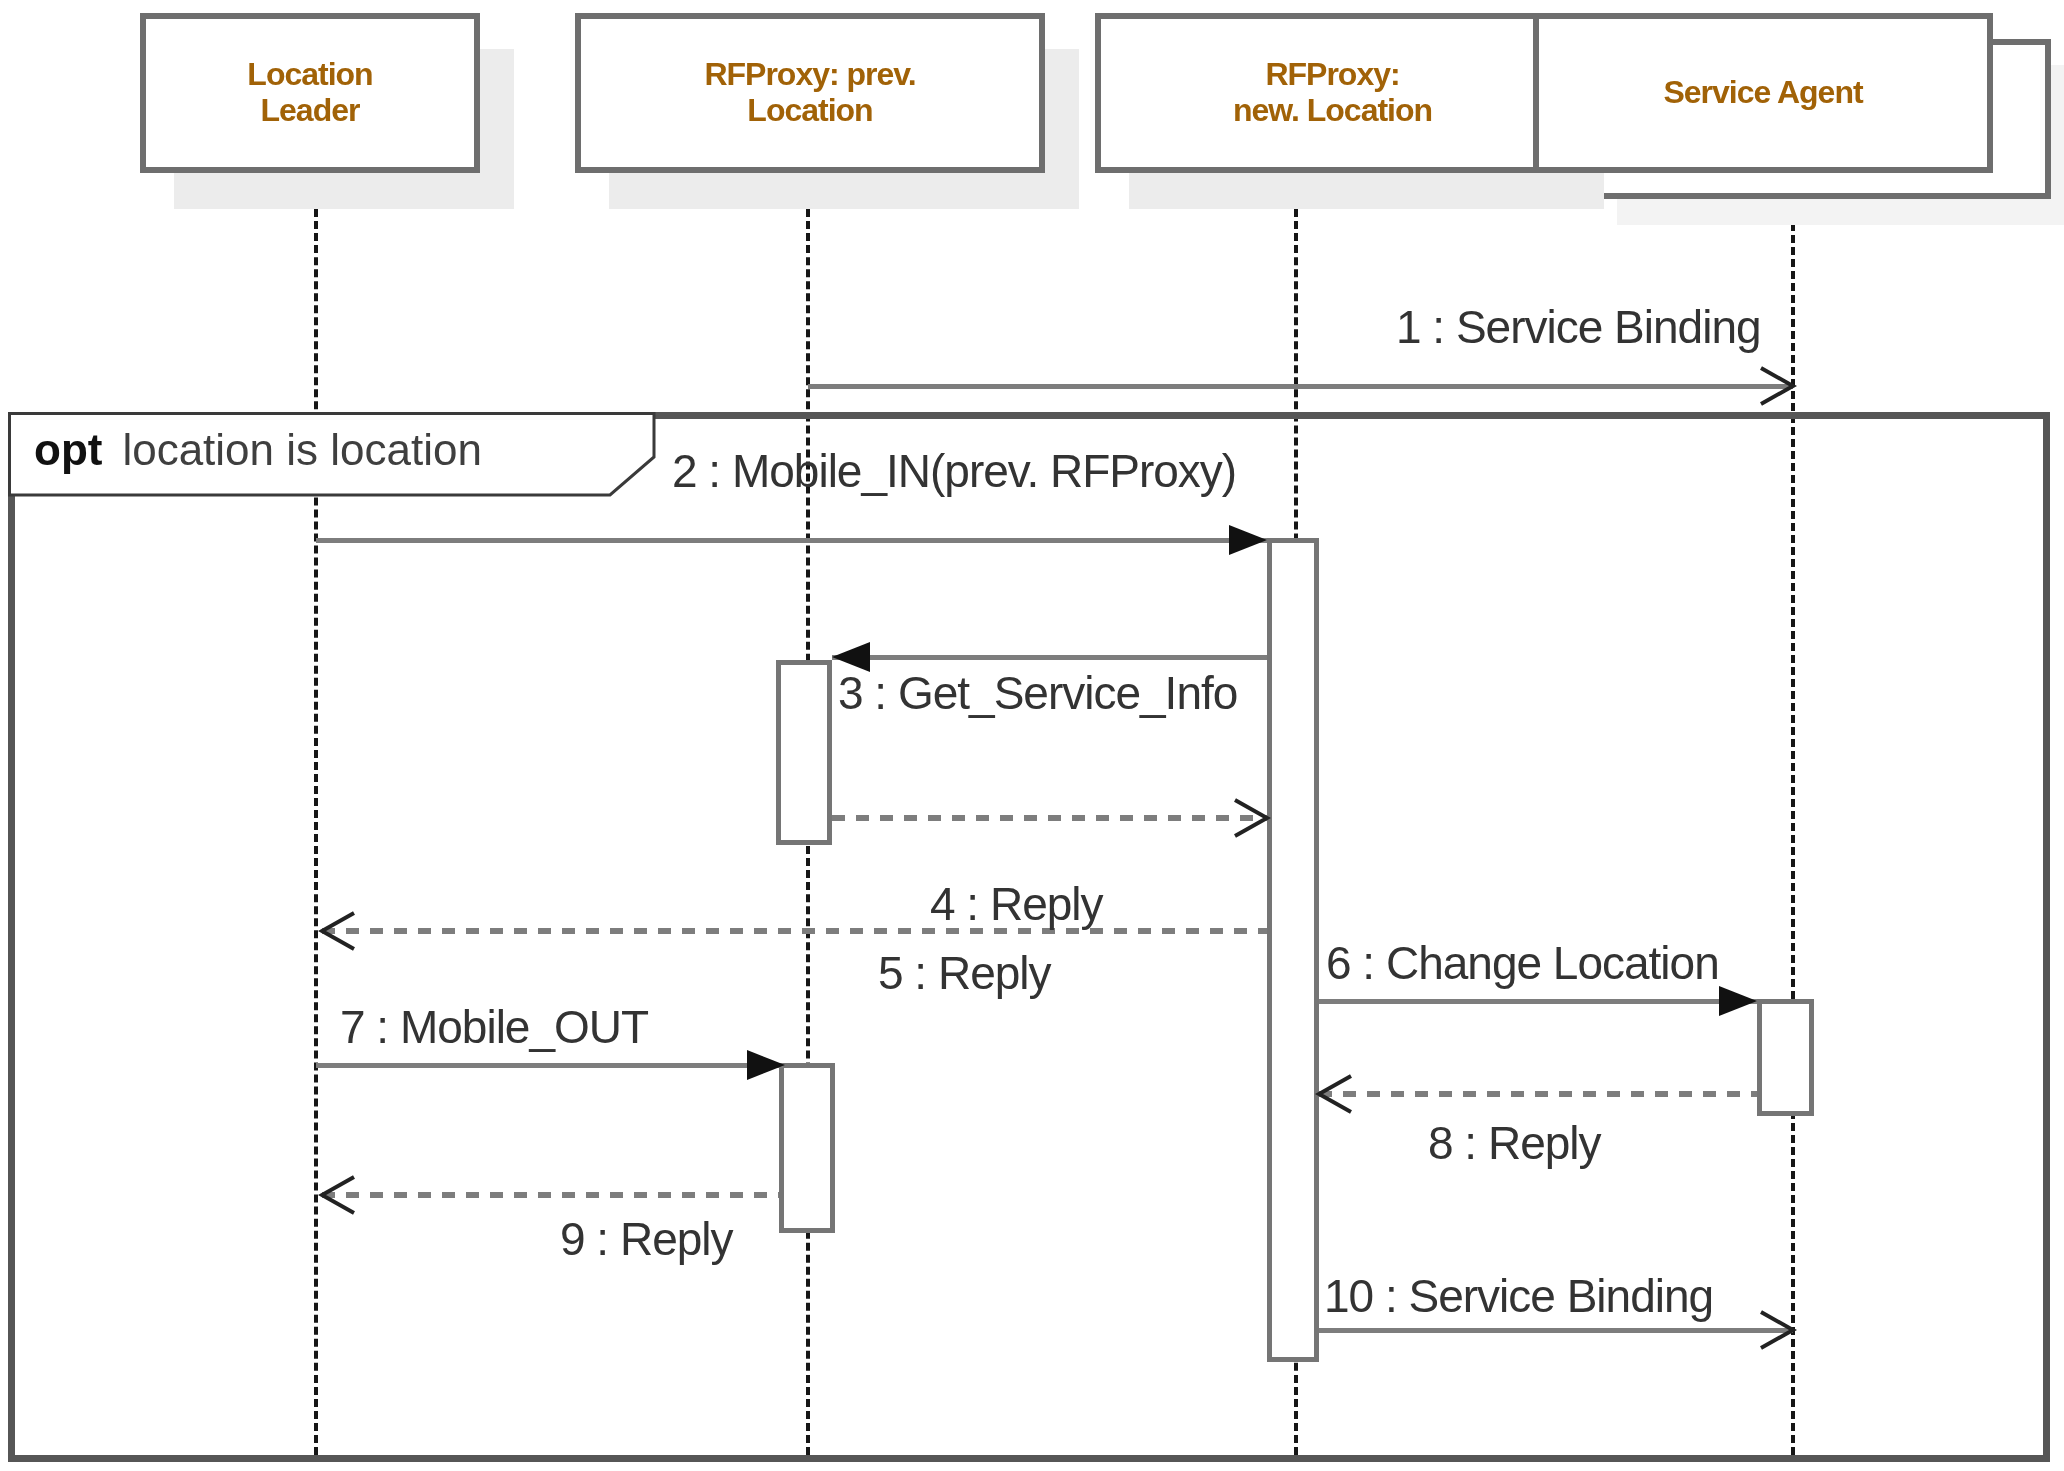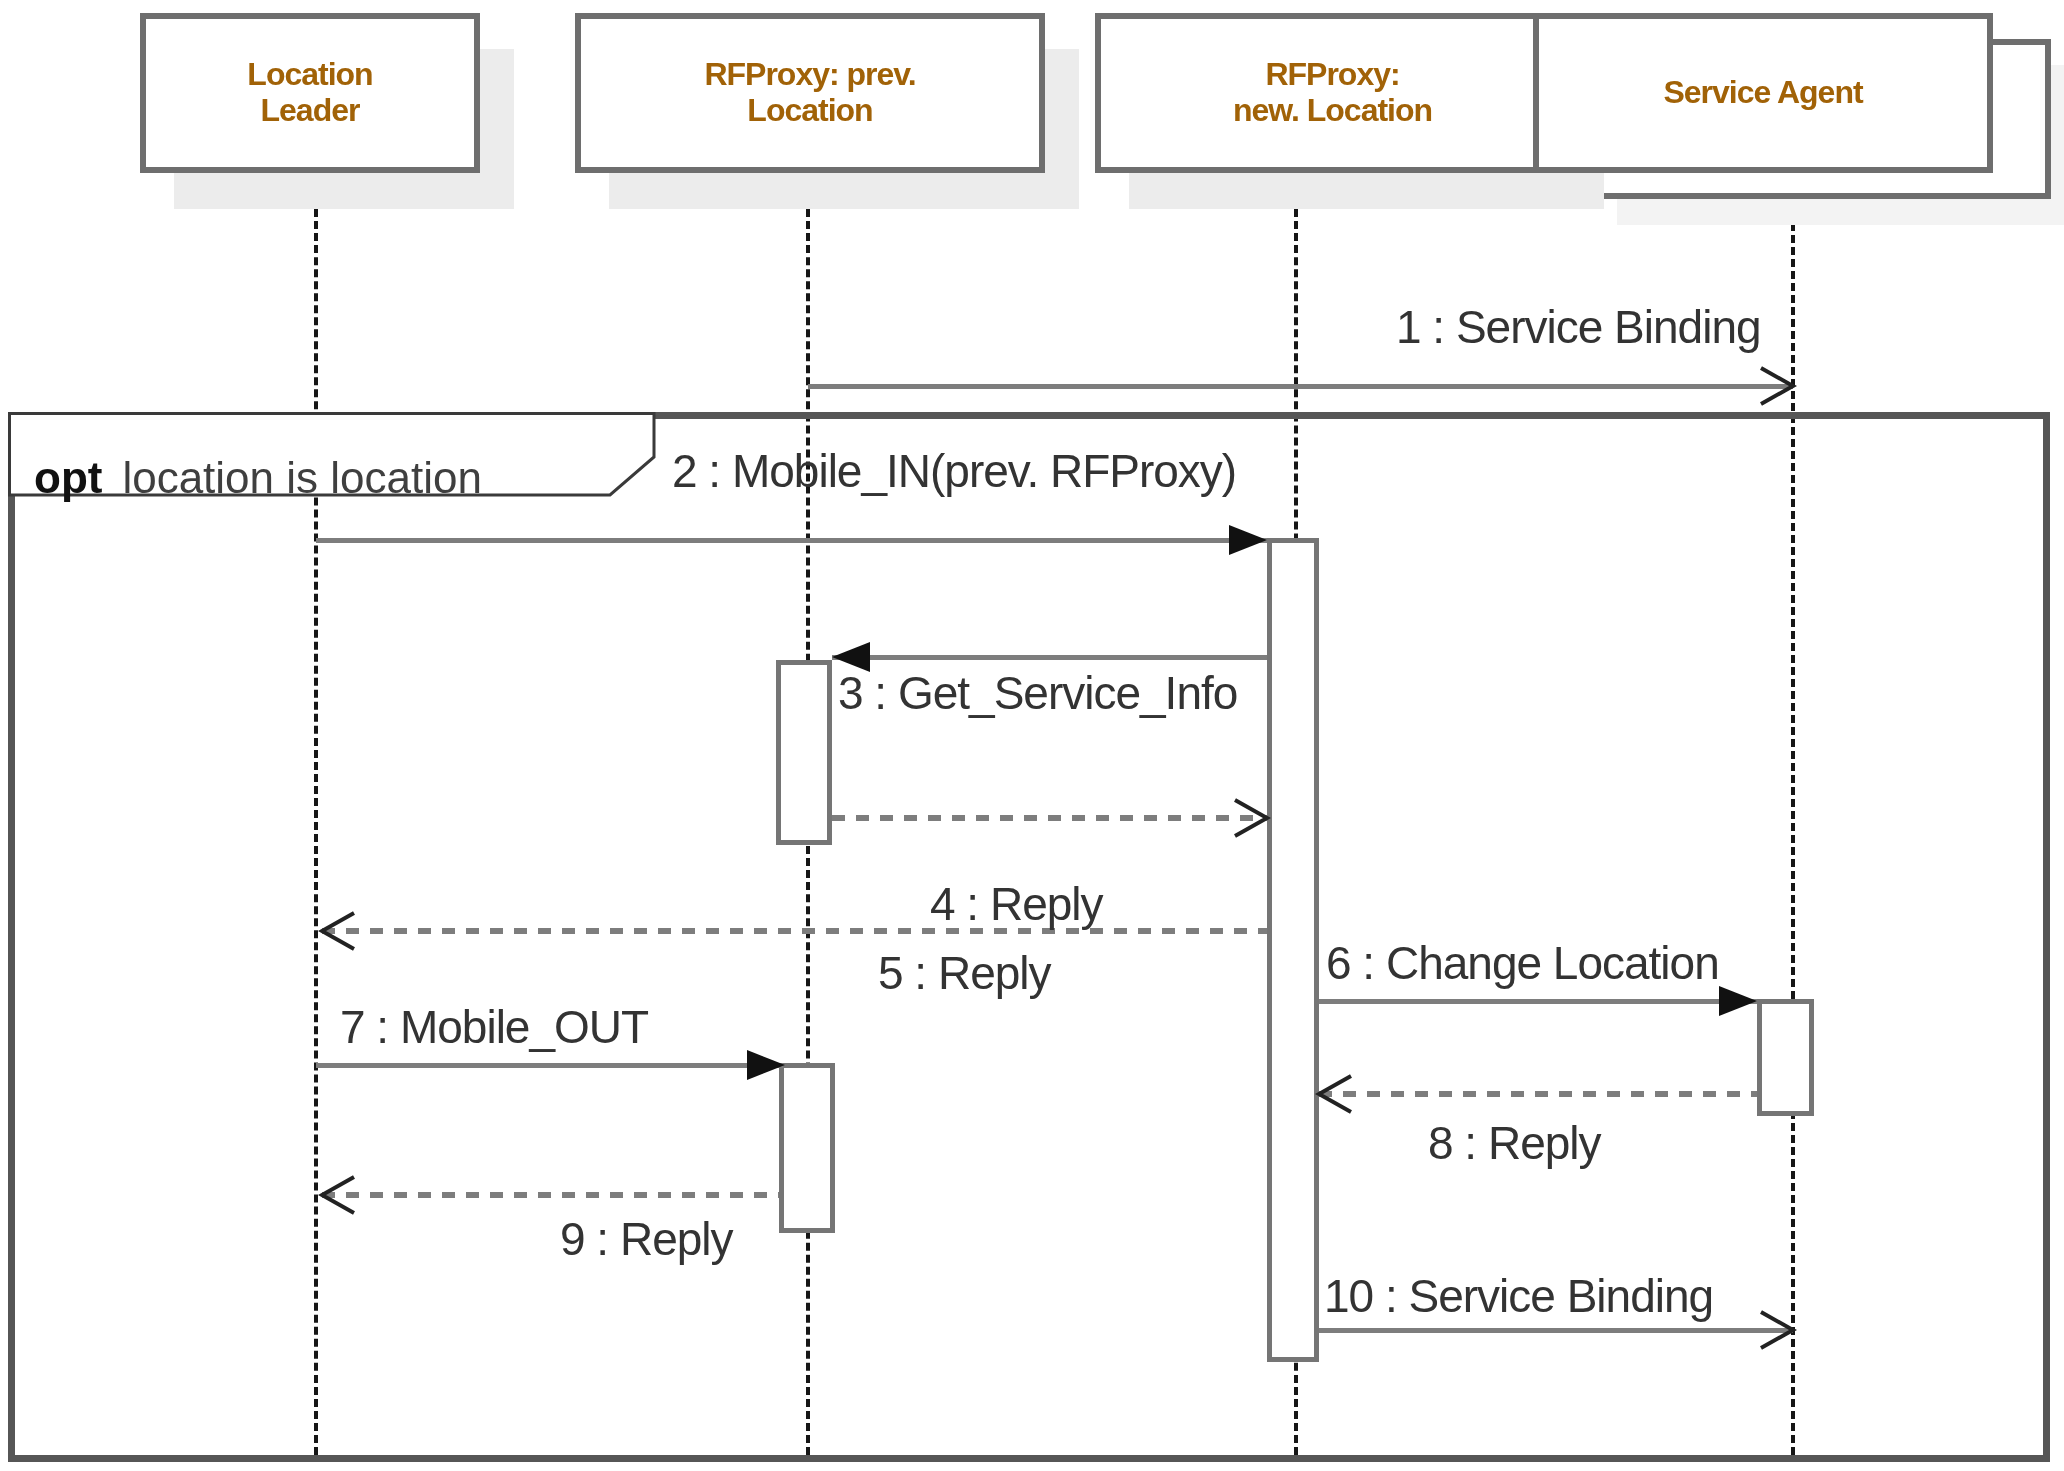--- a/index.html
+++ b/index.html
@@ -24,21 +24,21 @@
     box-sizing:border-box;z-index:4;box-shadow:26px 26px 0 0 #f3f3f3;
   }
   
   .frame{
     position:absolute;left:8px;top:412px;width:2042px;height:1050px;
     border:7px solid #565656;box-sizing:border-box;z-index:4;pointer-events:none;
   }
   .pentagon{position:absolute;left:8px;top:412px;z-index:5;}
   .pentagon-text{
     position:absolute;left:8px;top:412px;width:648px;height:76px;z-index:6;
-    display:flex;align-items:flex-start;padding-left:26px;box-sizing:border-box;gap:20px;margin-top:41px;
+    display:flex;align-items:center;padding-left:26px;box-sizing:border-box;gap:20px;
   }
   .op{font-size:44px;font-weight:bold;color:#111;}
   .guard{font-size:44px;color:#3f3f3f;}
   
   .activation{
     position:absolute;background:#fff;border:5px solid #757575;box-sizing:border-box;z-index:5;
   }
   
   .mline{position:absolute;height:5px;background:#7d7d7d;z-index:6;}
   .mdash{

